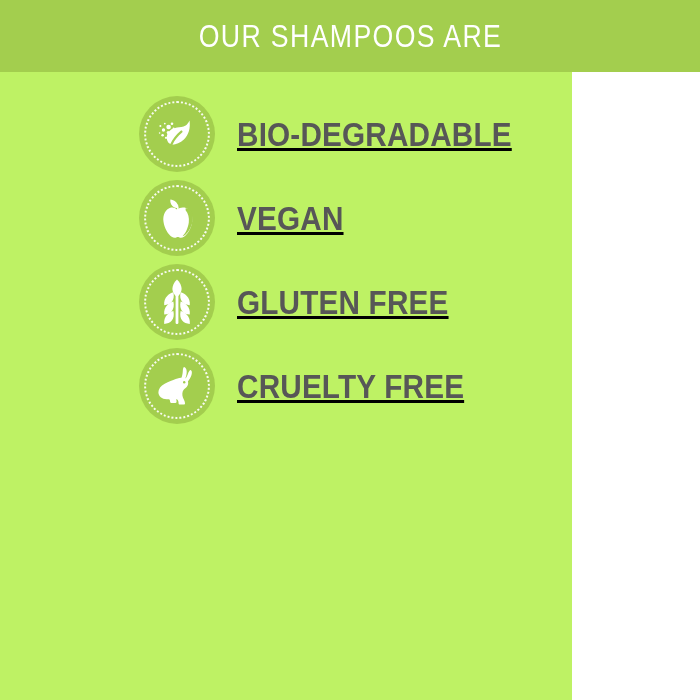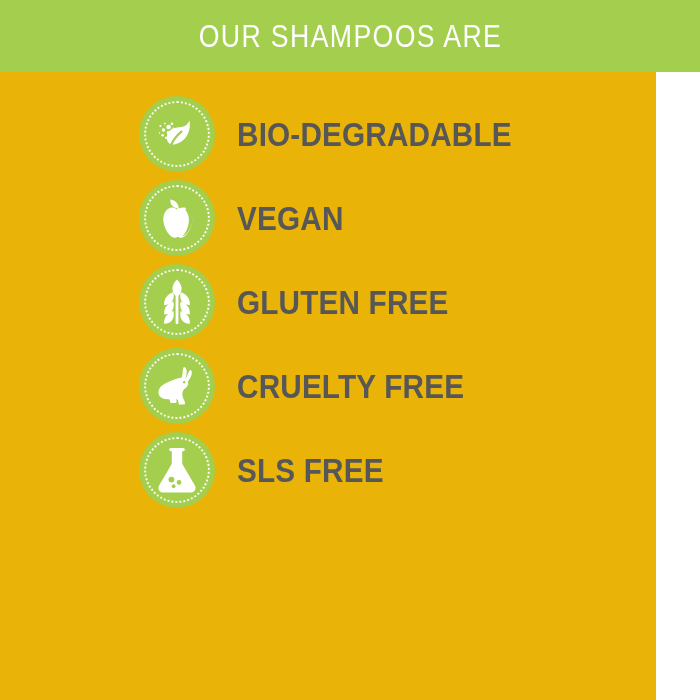--- a/index.html
+++ b/index.html
@@ -8,23 +8,23 @@
   }
   body {
     width: 700px;
     height: 700px;
     background: #ffffff;
     font-family: "Liberation Sans", sans-serif;
     overflow: hidden;
   }
   .poster {
     position: relative;
-    width: 656px;
+    width: 572px;
     height: 700px;
-    background: #eab308;
+    background: #bef264;
     box-sizing: border-box;
   }
 
   
   .banner {
     position: absolute;
     top: 0;
     left: 0;
     width: 700px;
     height: 72px;
@@ -45,20 +45,21 @@
     white-space: nowrap;
     line-height: 1;
   }
 
   
   .claims {
     position: absolute;
     top: 92px;
     left: 0;
     width: 700px;
+    text-decoration: underline;
   }
   .claim-row {
     position: relative;
     height: 84px;
     display: flex;
     align-items: center;
   }
   .badge {
     position: relative;
     margin-left: 139px;
@@ -218,34 +219,15 @@
 
               <circle cx="31.2" cy="18.3" r="1.2" fill="#a3ce4e"></circle>
             </g>
           </svg>
         </span>
       </div>
       <div class="claim-label">CRUELTY FREE</div>
     </div>
 
 
-    <div class="claim-row">
-      <div class="badge">
-        <span>
-          <svg width="42" height="48" viewBox="0 0 42 48" aria-hidden="true">
-            <g fill="#ffffff">
-
-              <path d="M14.8 2h12.4c0.9 0 1.6 0.7 1.6 1.6s-0.7 1.6-1.6 1.6h-1.0v11.4c0 0.9 0.2 1.7 0.7 2.4
-                       l12.0 20.4c1.9 3.2-0.5 7.2-4.2 7.2H7.3c-3.7 0-6.1-4.0-4.2-7.2l12.0-20.4
-                       c0.5-0.7 0.7-1.5 0.7-2.4V5.2h-1.0c-0.9 0-1.6-0.7-1.6-1.6S13.9 2 14.8 2z"></path>
-
-              <circle cx="15.4" cy="33.6" r="2.9" fill="#a3ce4e"></circle>
-              <circle cx="23.0" cy="36.4" r="2.3" fill="#a3ce4e"></circle>
-              <circle cx="17.6" cy="40.2" r="1.9" fill="#a3ce4e"></circle>
-            </g>
-          </svg>
-        </span>
-      </div>
-      <div class="claim-label">SLS FREE</div>
-    </div>
 
   </div>
 </div>
 
 </body></html>

